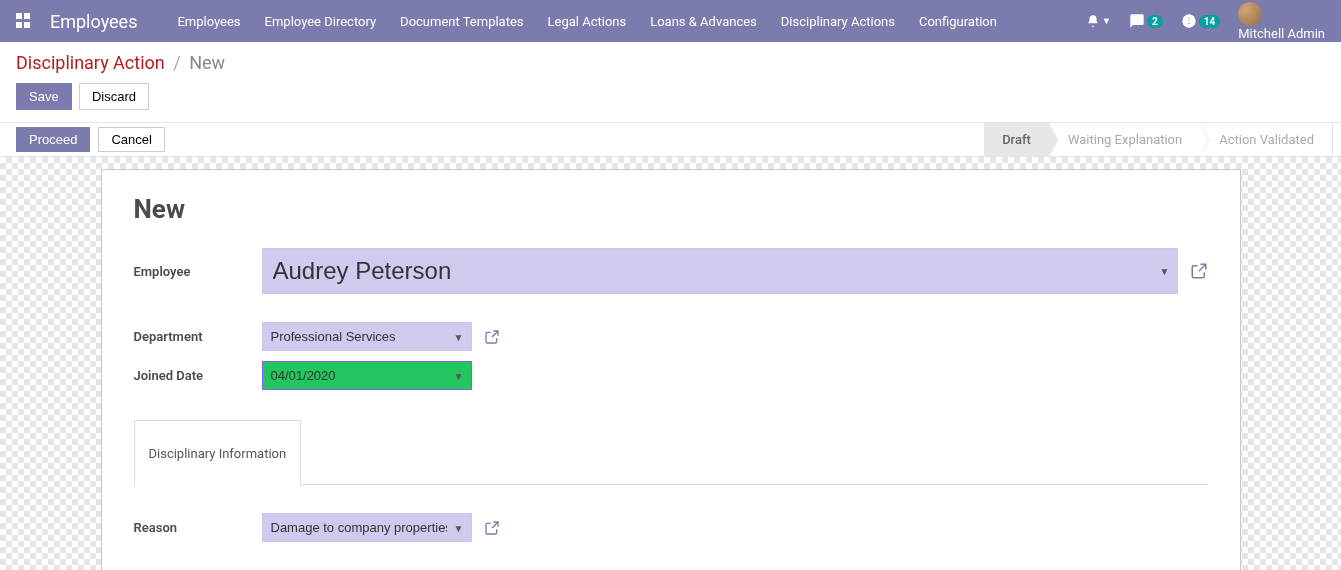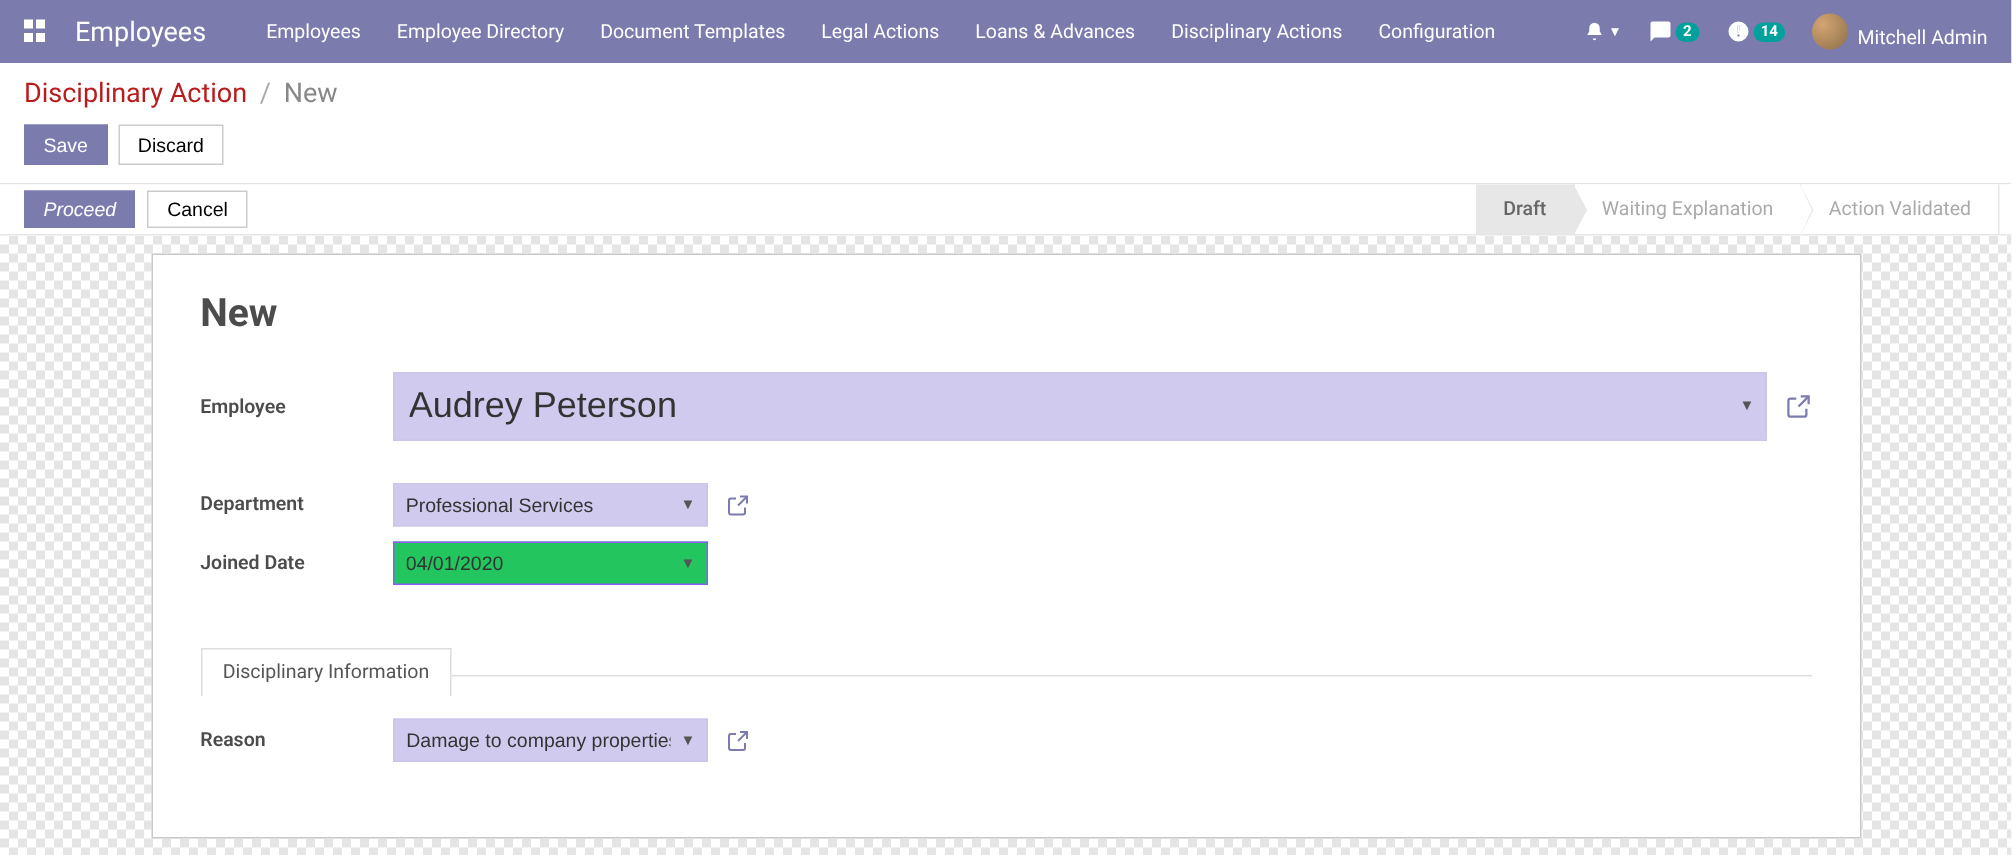--- a/index.html
+++ b/index.html
@@ -9,21 +9,21 @@
 .topnav { background: #7c7bad; height: 42px; display: flex; align-items: center; padding: 0 16px; color: #fff; }
 .apps-icon { display: inline-flex; flex-wrap: wrap; width: 16px; height: 16px; gap: 2px; margin-right: 18px; cursor: pointer; }
 .apps-icon span { width: 6px; height: 6px; background: #fff; display: block; }
 .brand { font-size: 18px; font-weight: 400; margin-right: 40px; }
 .menu { display: flex; gap: 24px; flex: 1; }
 .menu-item { color: #fff; cursor: pointer; font-size: 13px; }
 .nav-right { display: flex; align-items: center; gap: 18px; }
 .nav-icon { position: relative; cursor: pointer; display: flex; align-items: center; }
 .badge { background: #00a09d; color: #fff; border-radius: 10px; font-size: 10px; padding: 1px 5px; margin-left: 2px; font-weight: bold; }
 .avatar { width: 24px; height: 24px; border-radius: 50%; background: radial-gradient(circle at 30% 30%, #d4a574, #8b6f47); display: inline-block; margin-right: 6px; }
-.user { display: flex; align-items: flex-end; cursor: pointer; }
+.user { display: flex; align-items: flex-start; cursor: pointer; flex-direction: column; }
 
 
 .toolbar-area { padding: 10px 16px 12px; border-bottom: 1px solid #e5e5e5; }
 .breadcrumb { font-size: 18px; margin-bottom: 10px; }
 .breadcrumb .link { color: #b91c1c; cursor: pointer; }
 .breadcrumb .sep { color: #aaa; margin: 0 4px; }
 .breadcrumb .current { color: #888; }
 .btn { border: 1px solid #ccc; background: #fff; padding: 5px 12px; font-size: 13px; cursor: pointer; margin-right: 4px; }
 .btn-primary { background: #7c7bad; color: #fff; border-color: #7c7bad; }
 
@@ -50,21 +50,21 @@
 .m2o { flex: 1; position: relative; }
 .m2o-input { width: 100%; padding: 6px 24px 6px 8px; border: 1px solid #cbc5e8; background: #d0cbee; font-size: 13px; color: #333; border-radius: 0; }
 .m2o-input.lg { font-size: 24px; padding: 8px 28px 8px 10px; }
 .m2o-input.plain { background: #22c55e; border: 1px solid #8b5cf6; }
 .m2o .caret { position: absolute; right: 8px; top: 50%; transform: translateY(-50%); pointer-events: none; font-size: 10px; color: #555; }
 .ext-link { color: #7c7bad; cursor: pointer; display: inline-flex; }
 
 .half .m2o { max-width: 340px; flex: none; }
 
 .tabs { margin-top: 28px; border-bottom: 1px solid #ddd; display: flex; }
-.tab { border: 1px solid #ddd; border-bottom: none; background: #fff; padding: 8px 14px; font-size: 13px; color: #555; cursor: pointer; position: relative; top: 14px; }
+.tab { border: 1px solid #ddd; border-bottom: none; background: #fff; padding: 25px 14px; font-size: 13px; color: #555; cursor: pointer; position: relative; top: 2px; }
 
 .tab-content { padding-top: 28px; }
 
 svg { display: block; }
 </style>
 </head>
 <body>
 
 <div class="topnav">
   <div class="apps-icon">
@@ -116,21 +116,21 @@
     <span class="link">Disciplinary Action</span>
     <span class="sep">/</span>
     <span class="current">New</span>
   </div>
   <button class="btn btn-primary">Save</button>
   <button class="btn">Discard</button>
 </div>
 
 <div class="statusbar">
   <div class="status-left">
-    <button class="btn btn-primary" style="padding:4px 12px;font-style:italic;">Proceed</button>
+    <button class="btn btn-primary" style="padding:4px 12px;">Proceed</button>
     <button class="btn" style="padding:4px 12px;">Cancel</button>
   </div>
   <div class="status-stages">
     <div class="stage active">Draft</div>
     <div class="stage">Waiting Explanation</div>
     <div class="stage">Action Validated</div>
   </div>
 </div>
 
 <div class="content-wrap">

